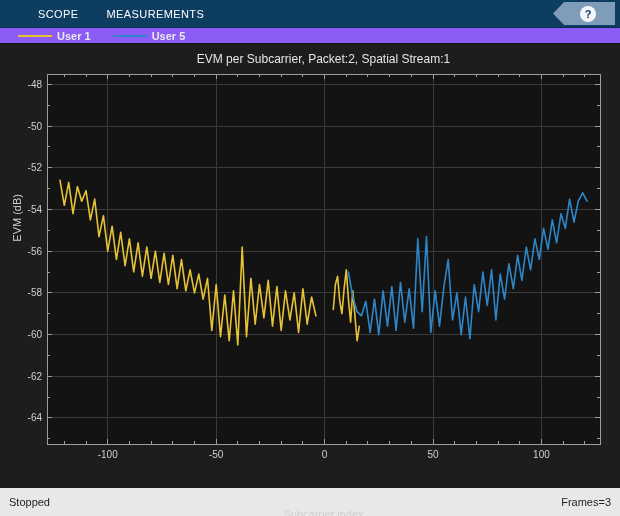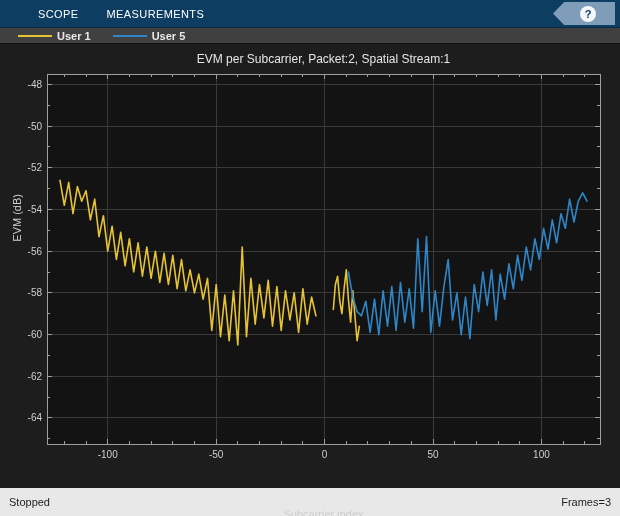--- a/index.html
+++ b/index.html
@@ -46,21 +46,21 @@
     border-radius: 50%;
     background: #f4f7fa;
     color: #0e3d62;
     font-size: 11px; font-weight: bold;
     display: flex; align-items: center; justify-content: center;
   }
 
   
   .legend-bar {
     height: 16px; flex: 0 0 16px;
-    background: #404040;
+    background: #8b5cf6;
     border-bottom: 1px solid #111;
     display: flex; align-items: center;
     padding-left: 18px;
   }
   .legend-item { display: flex; align-items: center; margin-right: 22px; }
   .legend-line { width: 34px; height: 2px; margin-right: 5px; }
   .legend-label { color: #e8e8e8; font-size: 11px; font-weight: bold; }
 
   
   .plot-panel {

